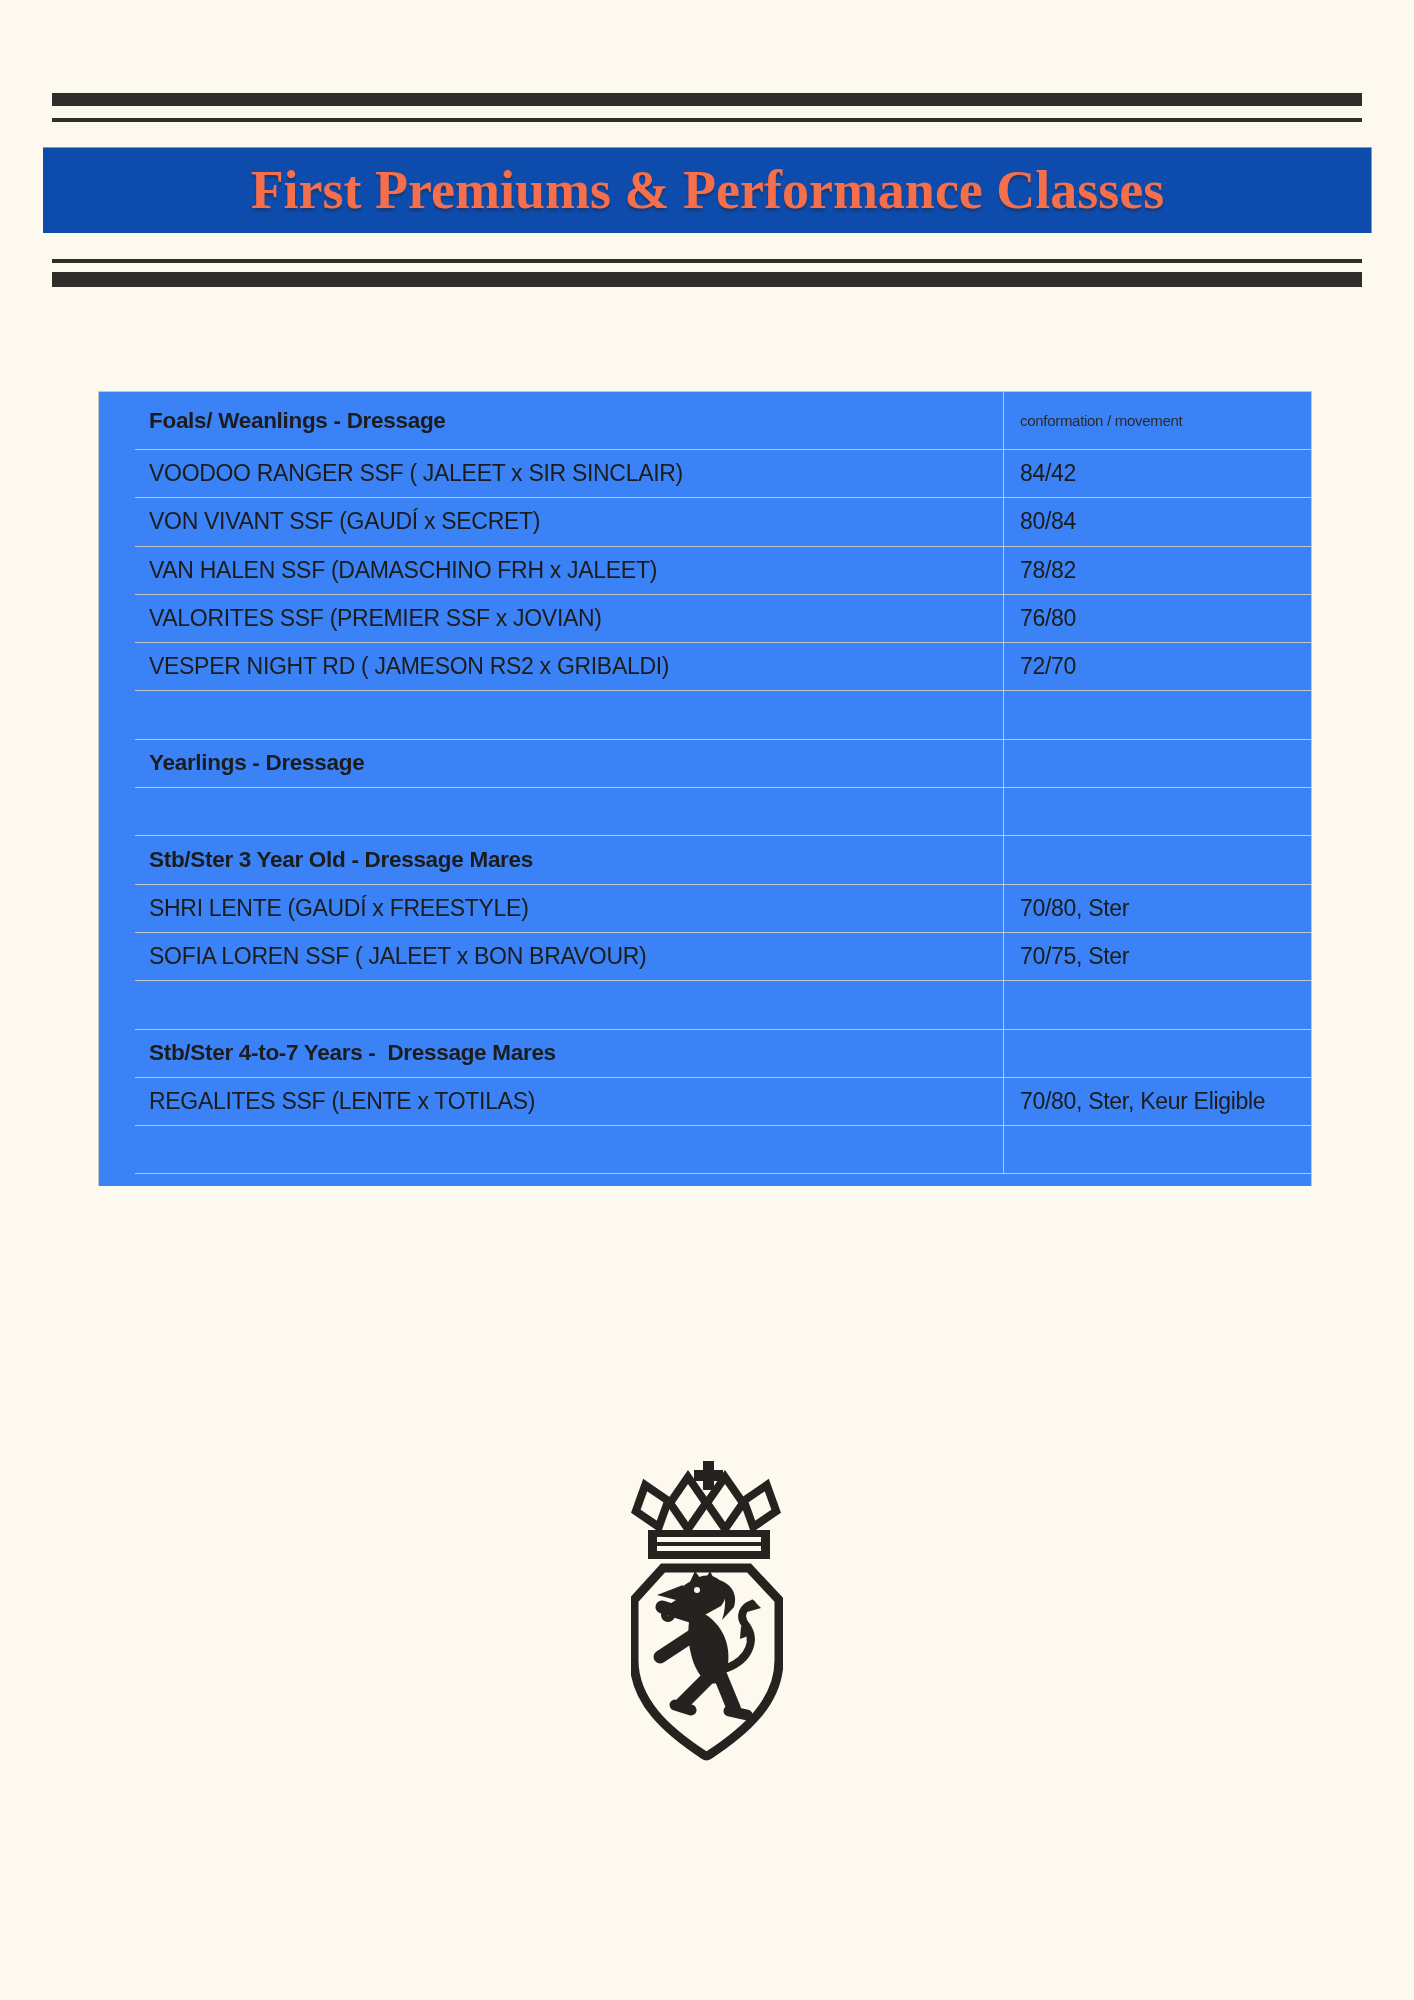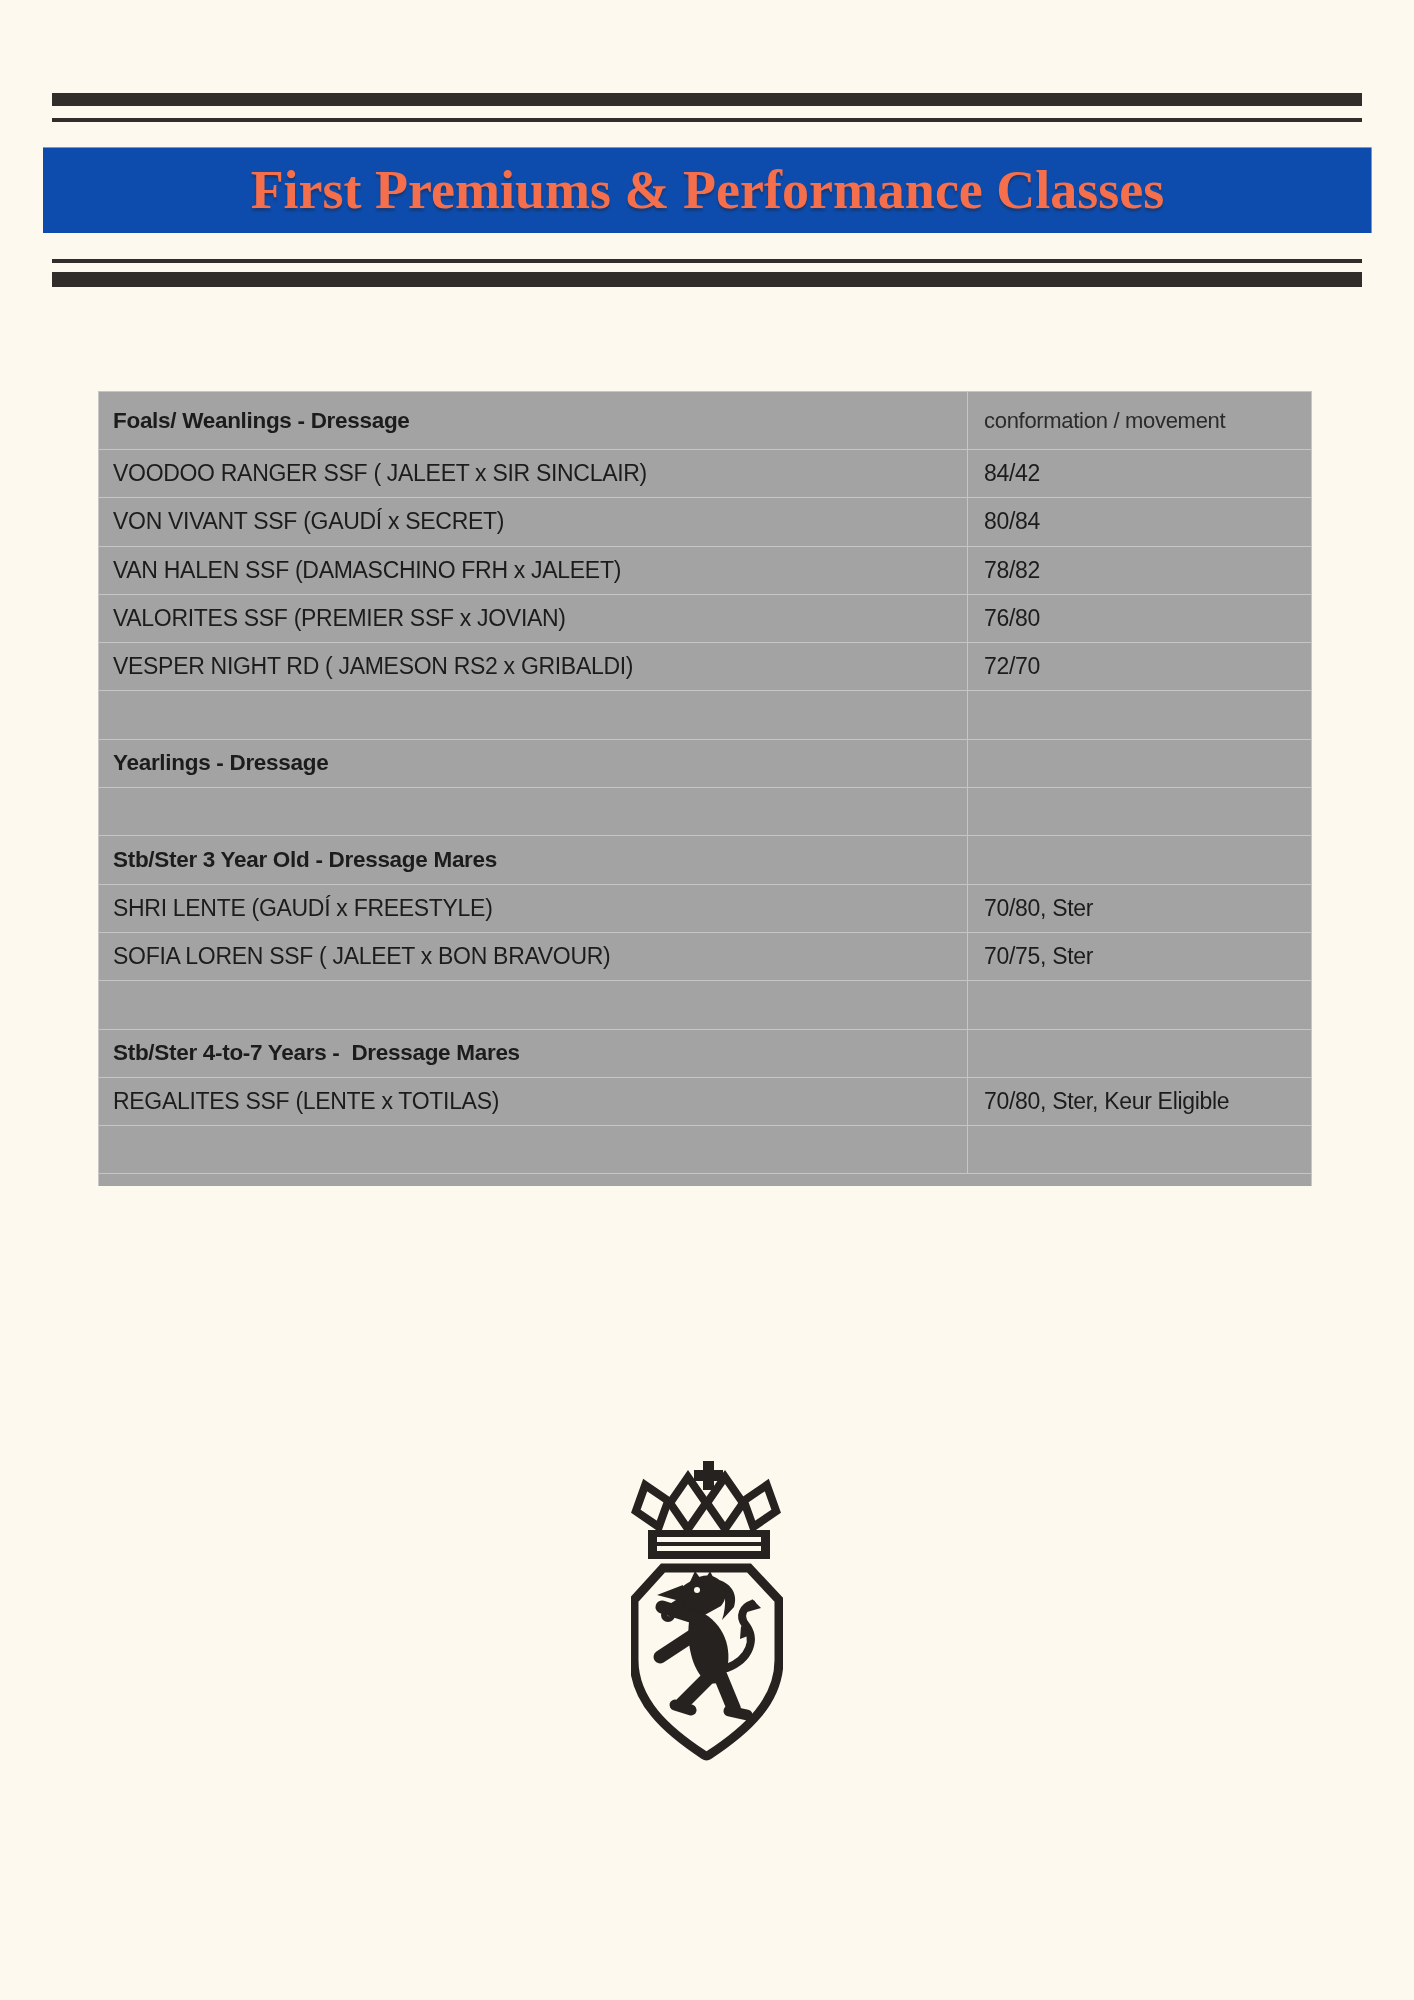--- a/index.html
+++ b/index.html
@@ -32,42 +32,43 @@
     font-size:54px;font-weight:bold;letter-spacing:0px;
     color:var(--orange,#f56f4d);
     text-shadow:0 3px 2px rgba(45,25,15,.35);
     white-space:pre;
     font-family:Liberation Serif, serif;
   }
 
   
   .table-wrap{
     position:absolute;left:98px;top:391px;width:1214px;height:795px;
-    background:#a3a3a3;
+    background:#3b82f6;
     border:1.5px solid var(--border,#c6c6c6);
     border-bottom:none;
     box-sizing:border-box;
     overflow:hidden;
+    padding-left:36px;
   }
   .t-row{
     display:flex;box-sizing:border-box;
     border-bottom:1.5px solid var(--border,#c6c6c6);
     height:48.3px;
   }
   .t-row.row-header{height:58px;}
   .cell{
     display:flex;align-items:center;box-sizing:border-box;
     white-space:pre;overflow:hidden;
     color:var(--text,#1c1c1c);
     font-size:23px;letter-spacing:-0.3px;
   }
   .cell.c1{width:869px;border-right:1.5px solid var(--border,#c6c6c6);padding-left:14px;}
   .cell.c2{flex:1;padding-left:16px;}
   .row-header .c1, .row-section .c1{font-weight:bold;font-size:22.5px;}
-  .row-header .c2{font-weight:normal;color:#2b2b2b;font-size:22px;}
+  .row-header .c2{font-weight:normal;color:#2b2b2b;font-size:15px;}
 
   
   .crest{position:absolute;left:631px;top:1458px;width:152px;height:305px;}
 </style>
 </head>
 <body style="--bg: #fdf9ef; --bar: #312d2a; --blue: #0d4cad; --orange: #f56f4d; --border: #c6c6c6; --text: #1c1c1c;">
 
 <div class="page">
 
   <div class="bar bar-thick top1"></div>

